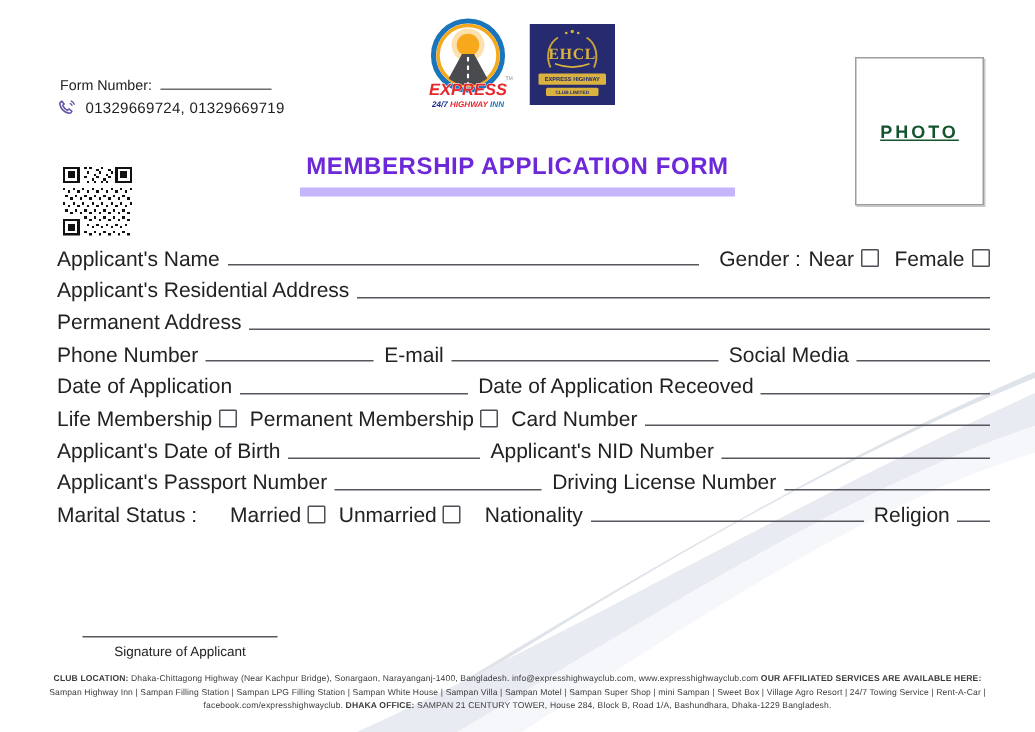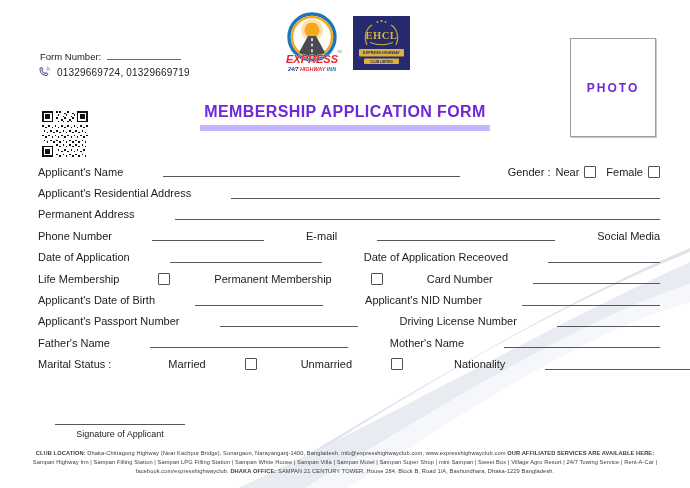--- a/index.html
+++ b/index.html
@@ -19,25 +19,25 @@
 
   .logo-left{position:absolute;left:281px;top:11px;width:64px;height:66px;}
   .logo-right{position:absolute;left:353px;top:16px;width:57px;height:54px;}
 
   .title-wrap{position:absolute;left:0;top:103px;width:690px;text-align:center;}
   .title{display:inline-block;font-size:16px;font-weight:bold;letter-spacing:.4px;color:#6d28d9;
          border-bottom:6px solid #c4b5fd;padding:0 4px 4px 4px;}
 
   .photo-box{position:absolute;left:570px;top:38px;width:84px;height:97px;background:#fff;
              border:1px solid #9d9d9d;box-shadow:1px 1px 0 #c9c9c9;display:flex;align-items:center;justify-content:center;}
-  .photo-text{font-size:12px;font-weight:bold;letter-spacing:2px;color:#6d28d9;}
+  .photo-text{font-size:12px;font-weight:bold;letter-spacing:2px;color:#14532d;text-decoration:underline;}
 
   
   .form-area{position:absolute;left:38px;right:30px;top:161px;}
-  .row{display:flex;align-items:center;height:21.4px;font-size:11px;color:#222;white-space:nowrap;gap:35px;}
+  .row{display:flex;align-items:center;height:21.4px;font-size:14px;color:#222;white-space:nowrap;}
   .lbl{flex:0 0 auto;}
   .line{border-bottom:1px solid #55575c;height:10px;flex:1 1 auto;margin-left:5px;margin-right:7px;}
   .line.last{margin-right:0;}
   .line.fx{flex:0 0 auto;}
   .cb{flex:0 0 auto;width:10px;height:10px;border:1px solid #4d4f55;border-radius:1px;background:#fff;
       margin:0 9px 0 4px;}
   .gender-group{display:flex;align-items:center;margin-left:6px;}
   .gender-group .glbl{margin-right:5px;}
   .gender-group .cb{margin:0 10px 0 5px;}
   .gender-group .cb:last-child{margin-right:0;}
@@ -200,26 +200,20 @@
         <span class="line last"></span>
       </div>
 
       <div class="row">
         <span class="lbl">Applicant's Passport Number</span>
         <span class="line fx" style="width:138px;"></span>
         <span class="lbl">Driving License Number</span>
         <span class="line last"></span>
       </div>
 
-      <div class="row">
-        <span class="lbl">Father's Name</span>
-        <span class="line fx" style="width:198px;"></span>
-        <span class="lbl">Mother's Name</span>
-        <span class="line last"></span>
-      </div>
 
       <div class="row">
         <span class="lbl" style="margin-right:22px;">Marital Status :</span>
         <span class="lbl">Married</span>
         <span class="cb"></span>
         <span class="lbl">Unmarried</span>
         <span class="cb" style="margin-right:16px;"></span>
         <span class="lbl">Nationality</span>
         <span class="line fx" style="width:182px;"></span>
         <span class="lbl">Religion</span>

